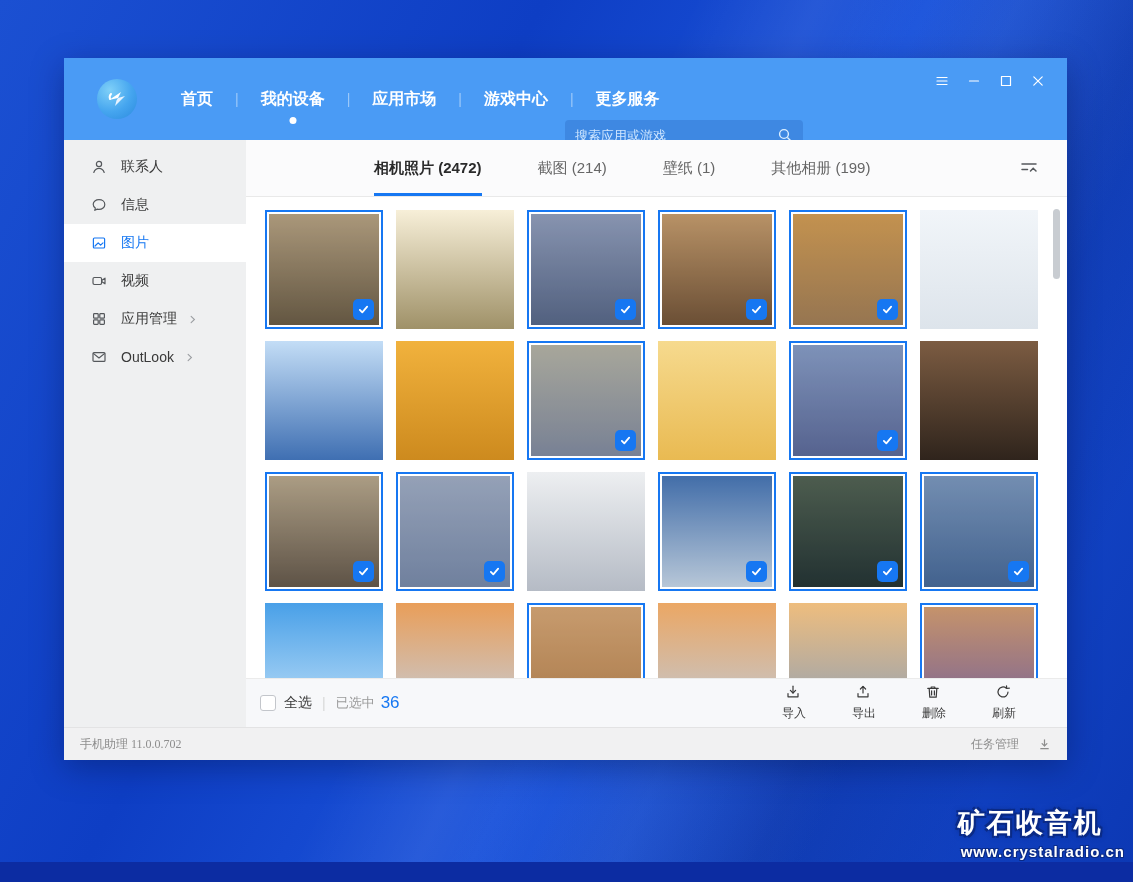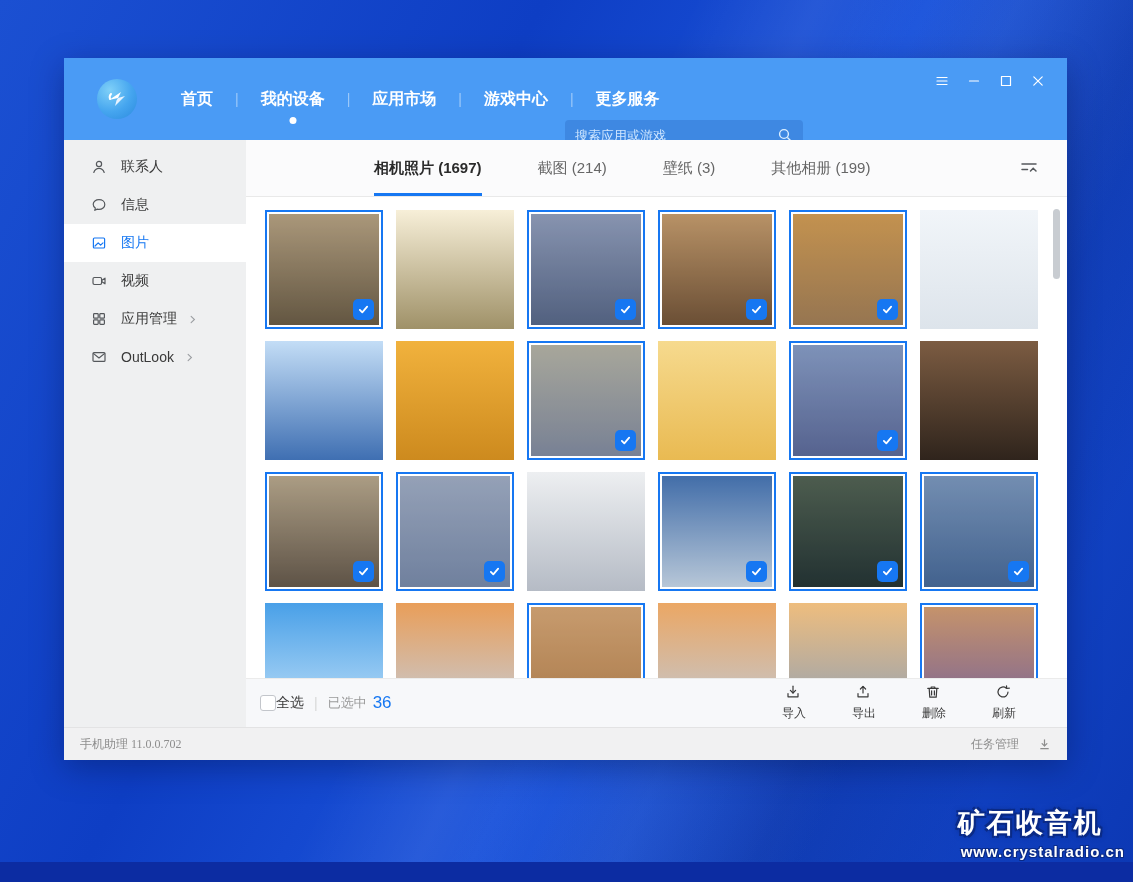--- a/index.html
+++ b/index.html
@@ -86,21 +86,21 @@
   .photo .badge { position:absolute; right:7px; bottom:7px; width:21px; height:21px;
     border-radius:5px; background:#1677f2; display:flex; align-items:center; justify-content:center; }
   .vscroll { position:absolute; right:7px; top:12px; width:7px; height:70px;
     border-radius:4px; background:#c8ccd1; cursor:pointer; }
 
   
   .actionbar { height:49px; flex:0 0 49px; background:#f7f8fa; border-top:1px solid #ebebeb;
     display:flex; align-items:center; padding:0 44px 0 14px; }
   .cb { width:16px; height:16px; border:1px solid #c3c6cb; border-radius:3px; background:#fff;
     cursor:pointer; }
-  .selall { font-size:14px; color:#3a3a3a; margin-left:0; cursor:pointer; }
+  .selall { font-size:14px; color:#3a3a3a; margin-left:8px; cursor:pointer; }
   .bar-sep { color:#d8d8d8; margin:0 10px; font-size:14px; }
   .selected-label { font-size:13px; color:#9a9a9a; }
   .selected-count { font-size:17px; color:#1677f2; margin-left:6px; }
   .actions { margin-left:auto; display:flex; gap:32px; }
   .action { display:flex; flex-direction:column; align-items:center; gap:2px;
     font-size:12px; color:#3a3a3a; cursor:pointer; min-width:38px; }
   .action .aicon { width:19px; height:19px; color:#3a3a3a; }
 
   
   .statusbar { height:33px; flex:0 0 33px; background:#f1f1f2; border-top:1px solid #e3e3e4;
@@ -255,23 +255,23 @@
                 <polyline points="6,3.5 10.8,8 6,12.5"></polyline>
               </svg>
             </span>
           </div>
         </div>
 
       <div class="content">
 
         <div class="tabbar">
           <div id="tabs" style="display:flex">
-              <div class="tab active">相机照片 (1697)</div>
+              <div class="tab active">相机照片 (2472)</div>
               <div class="tab">截图 (214)</div>
-              <div class="tab">壁纸 (3)</div>
+              <div class="tab">壁纸 (1)</div>
               <div class="tab">其他相册 (199)</div>
             </div>
           <span class="sort-btn">
             <svg width="20" height="20" viewBox="0 0 20 20" stroke="currentColor" stroke-width="1.5" fill="none" stroke-linecap="round">
               <line x1="3" y1="6" x2="17" y2="6"></line>
               <line x1="3" y1="11.5" x2="8.5" y2="11.5"></line>
               <polyline points="11.5,13 14.2,10.2 17,13"></polyline>
             </svg>
           </span>
         </div>

